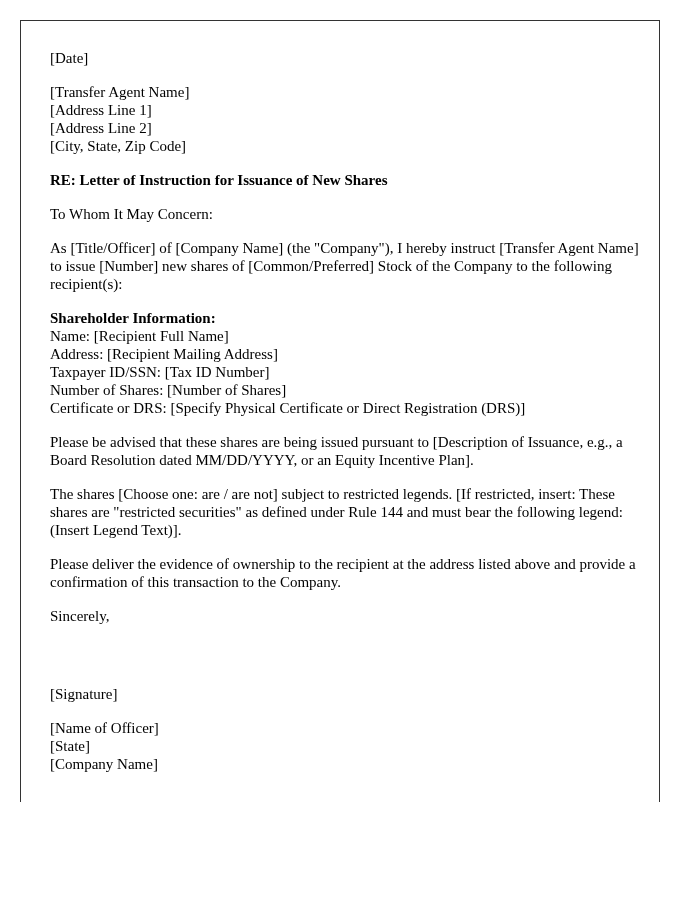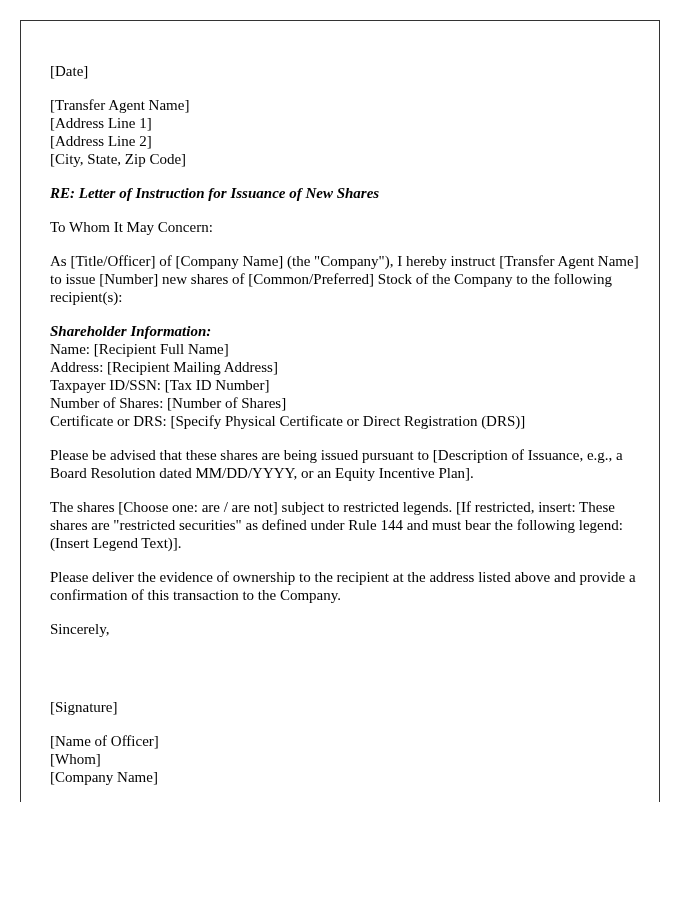--- a/index.html
+++ b/index.html
@@ -23,38 +23,37 @@
       height: 782px;
       border-top: 1px solid #333333;
       border-left: 1px solid #333333;
       border-right: 1px solid #333333;
       box-sizing: border-box;
       overflow: hidden;
     }
     .content {
       position: absolute;
       left: 29px;
-      top: 41px;
+      top: 28px;
       width: 590px;
       font-size: 15px;
       line-height: 18px;
     }
     .block {
       margin: 0 0 16px 0;
     }
     .line {
       display: block;
       white-space: nowrap;
     }
     .para {
       display: block;
     }
     .bold {
       font-weight: bold;
-      font-style: italic;
     }
     .sig-gap {
       height: 52px;
     }
   </style>
 </head>
 <body>
 
 <div class="letter">
   <div class="content">
@@ -109,18 +108,18 @@
     </div>
 
     <div class="sig-gap"></div>
 
     <div class="block">
       <span class="line">[Signature]</span>
     </div>
 
     <div class="block">
       <span class="line">[Name of Officer]</span>
-      <span class="line">[Whom]</span>
+      <span class="line">[State]</span>
       <span class="line">[Company Name]</span>
     </div>
 
   </div>
 </div>
 
 </body></html>

